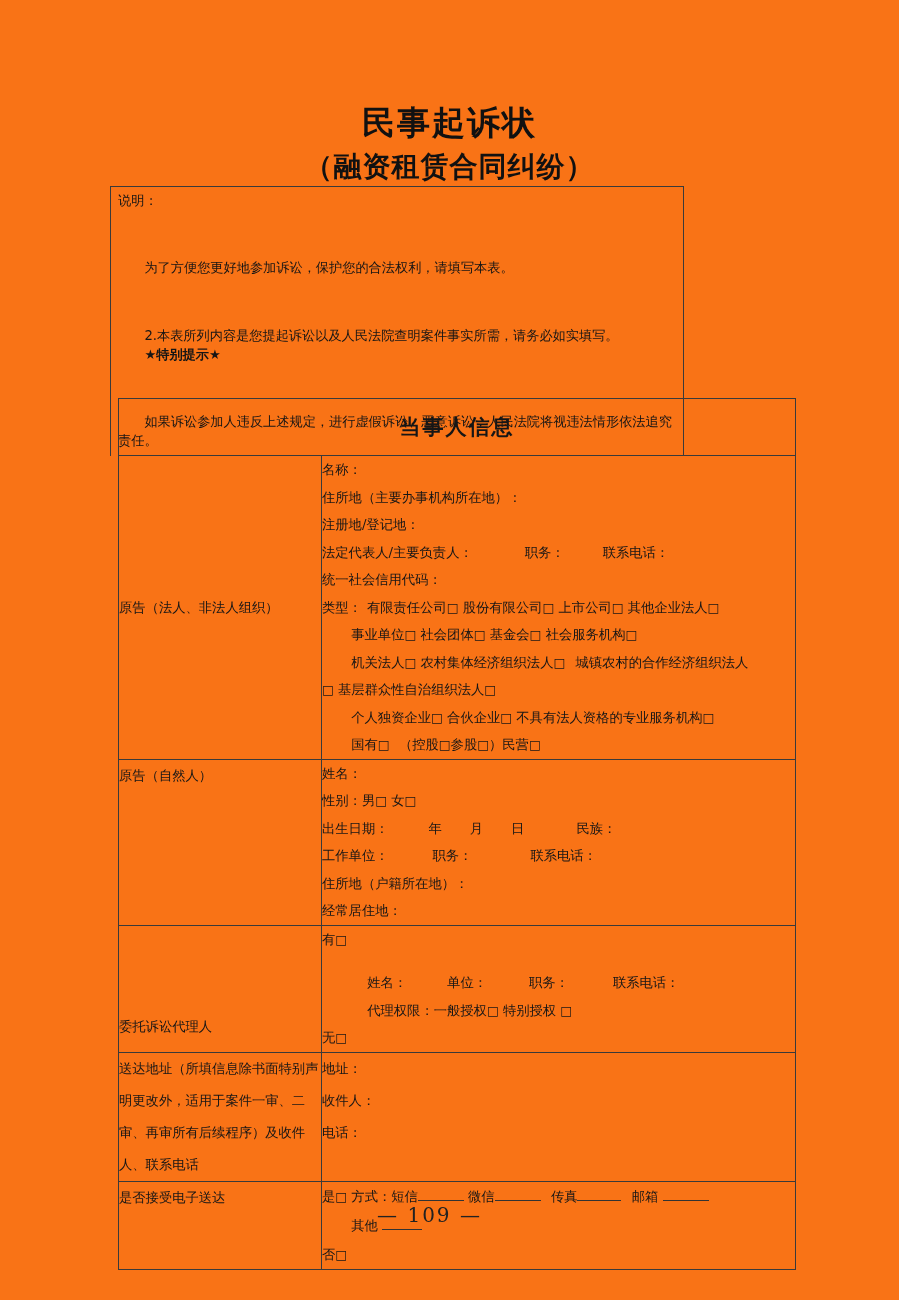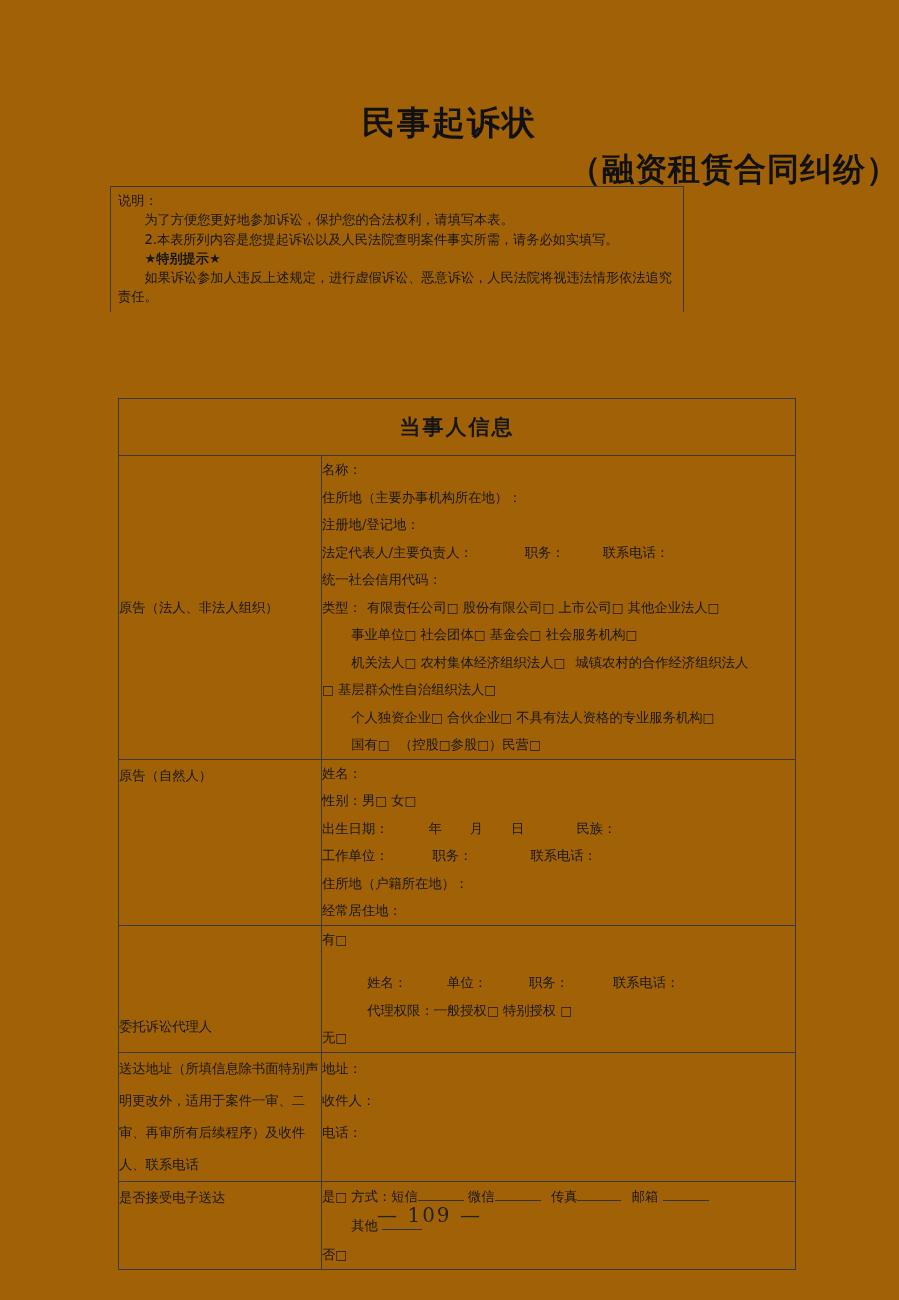--- a/index.html
+++ b/index.html
@@ -12,66 +12,66 @@
     width: 899px;
     height: 1300px;
     position: relative;
     font-family: "DejaVu Serif", "Liberation Serif", serif;
     color: #1a1a1a;
     overflow: hidden;
   }
   .page {
     position: absolute;
     inset: 0;
-    background: #a16207;
+    background: #f97316;
   }
 
   
   .title-main {
     position: absolute;
     top: 101px;
     left: 0;
     width: 899px;
     text-align: center;
     font-family: "DejaVu Sans", "Liberation Sans", sans-serif;
     font-weight: bold;
     font-size: 33px;
     letter-spacing: 2px;
     color: #111;
   }
   .title-sub {
     position: absolute;
     top: 148px;
     left: 0;
     width: 899px;
-    text-align: right;
+    text-align: center;
     font-family: "DejaVu Sans", "Liberation Sans", sans-serif;
     font-weight: bold;
-    font-size: 32px;
+    font-size: 28px;
     letter-spacing: 1px;
     color: #111;
   }
 
   
   .instr-box {
     position: absolute;
     left: 110px;
     top: 186px;
     width: 574px;
     box-sizing: border-box;
     border: 1.2px solid #3a3a3a;
     border-bottom: none;
     padding: 4px 7px 5px 7px;
     font-family: "DejaVu Sans", "Liberation Sans", sans-serif;
     font-size: 13.2px;
     line-height: 19.3px;
     color: #151515;
   }
   .instr-line { white-space: pre-wrap; }
-  .instr-line.ind { text-indent: 2em; }
+  .instr-line.ind { text-indent: 2em; margin-top: 48px; }
   .instr-line.star { text-indent: 2em; font-weight: bold; }
 
   
   .tbl {
     position: absolute;
     left: 118px;
     top: 398px;
     width: 677px;
     border-collapse: collapse;
     table-layout: fixed;

